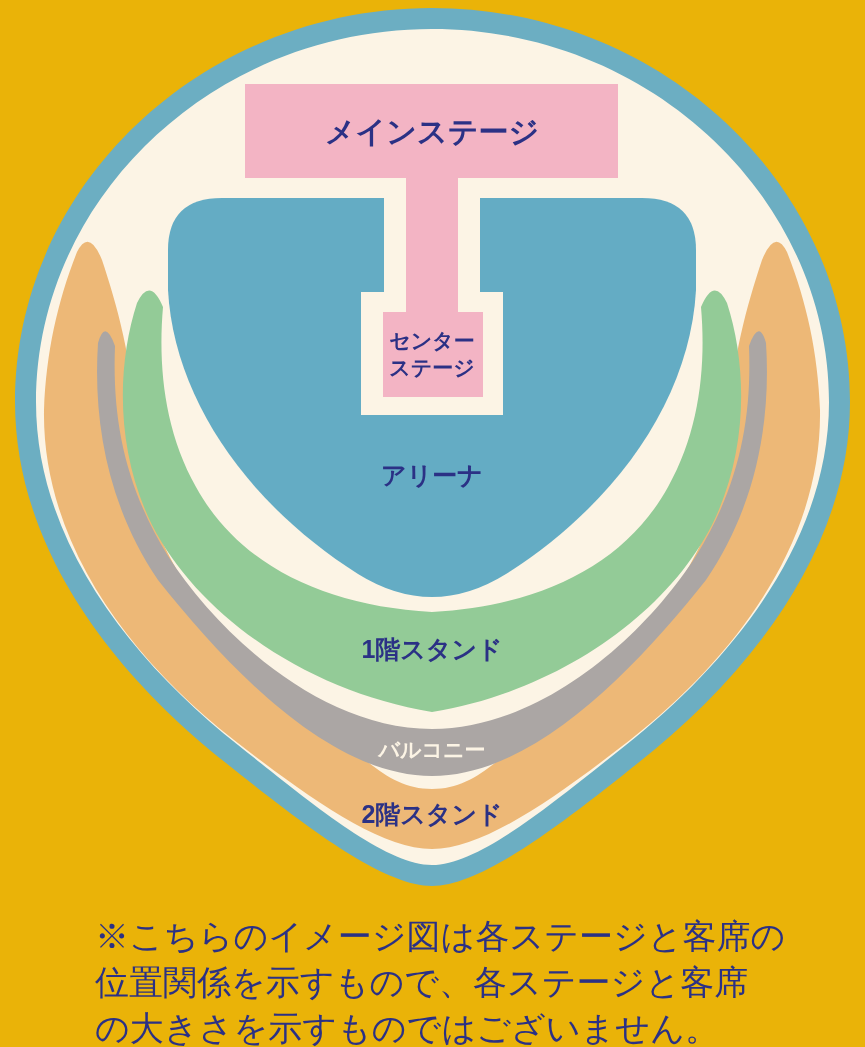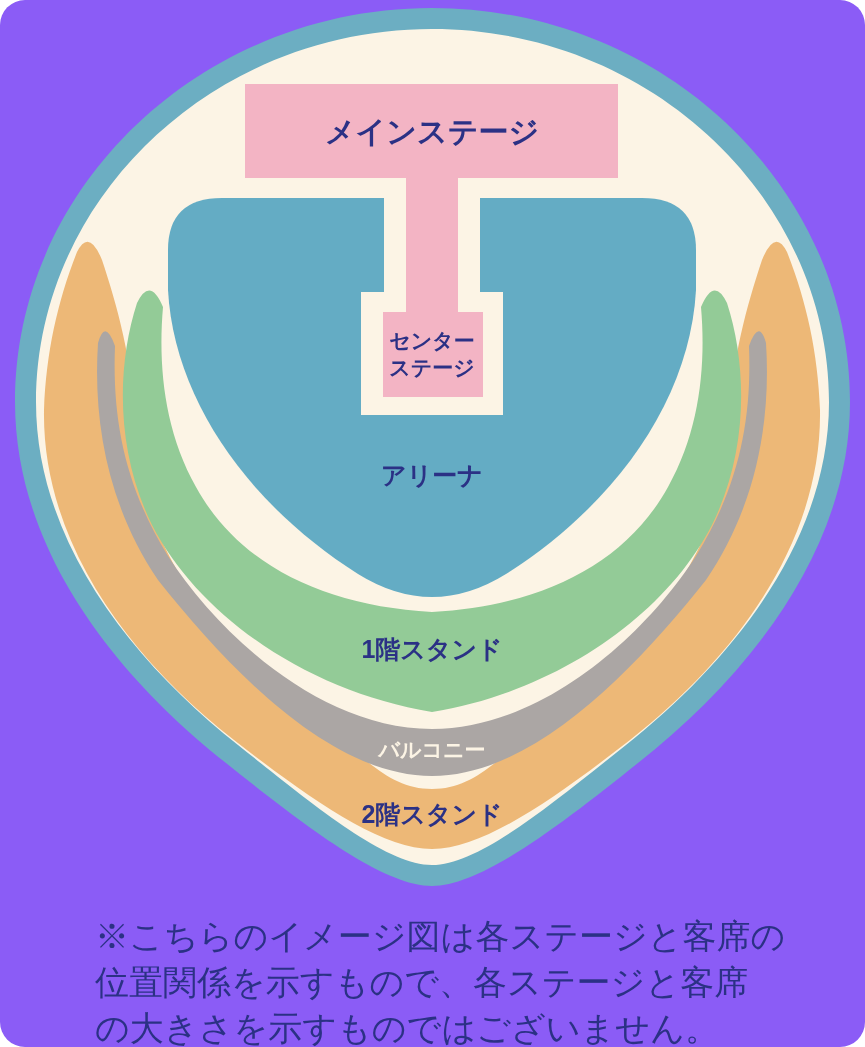--- a/index.html
+++ b/index.html
@@ -4,23 +4,22 @@
 <style>
   html, body {
     margin: 0;
     padding: 0;
     background: #ffffff;
   }
   .page {
     position: relative;
     width: 865px;
     height: 1047px;
-    background: #8b5cf6;
+    background: #eab308;
     font-family: "Liberation Sans", sans-serif;
-    border-radius: 25px;
   }
   svg text {
     font-family: "Liberation Sans", sans-serif;
   }
   .map-label {
     font-weight: 700;
   }
   .map-label-large  { font-size: 30px; }
   .map-label-mid    { font-size: 25px; }
   .map-label-small  { font-size: 21px; }

